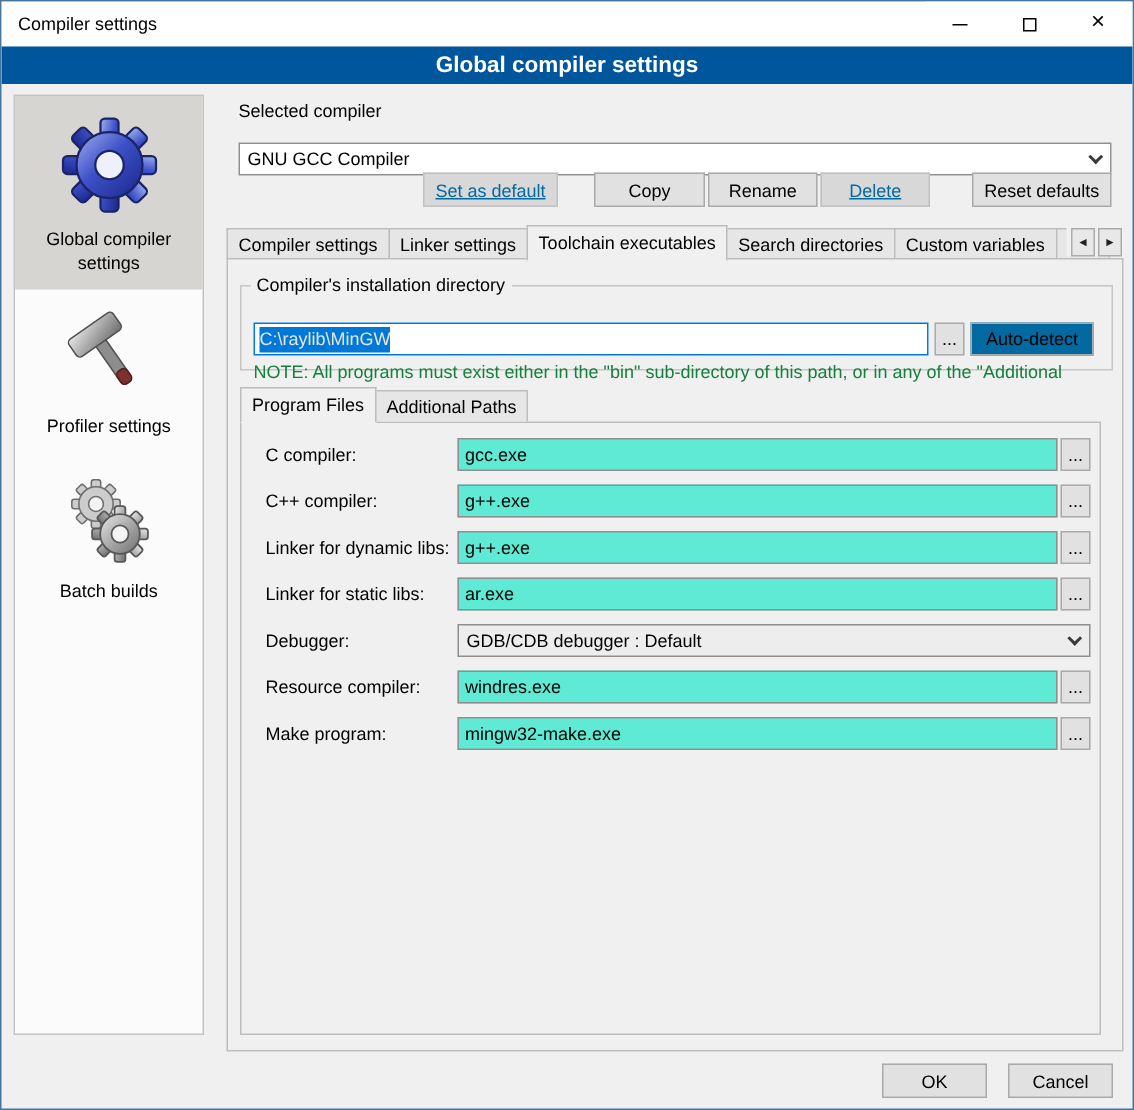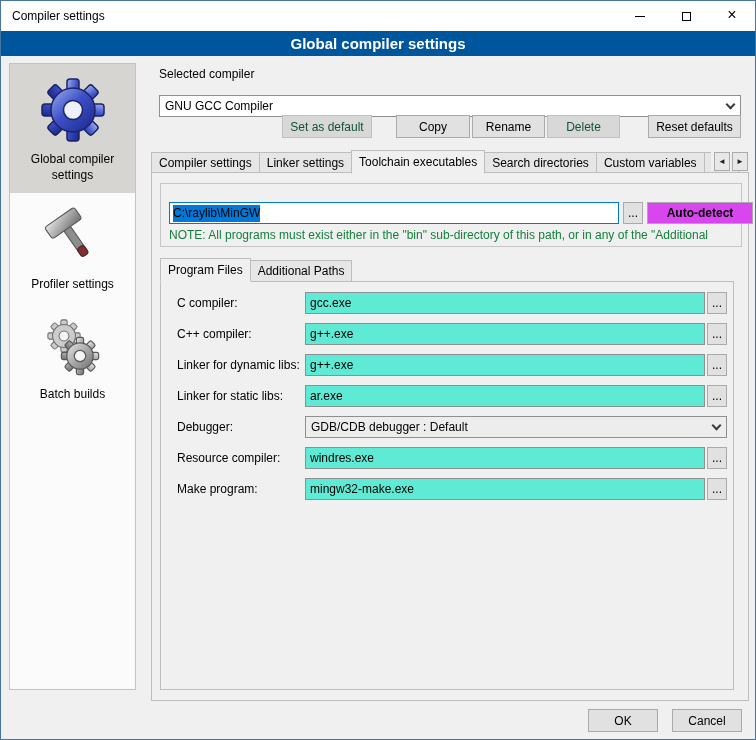--- a/index.html
+++ b/index.html
@@ -33,21 +33,21 @@
   .main { position:absolute; left:150px; top:55px; width:598px; height:660px; }
   .sel-label { position:absolute; left:8px; top:11px; }
 
   .combo { position:absolute; background:#fff; border:1px solid #8f8f8f; height:22px; line-height:20px; padding:0 22px 0 5px;
            white-space:nowrap; overflow:hidden;margin-top:10px; }
   .sel-combo { left:8px; top:29px; width:582px; }
   .combo-arrow { position:absolute; right:0; top:0; bottom:0; width:19px; display:flex; align-items:center; justify-content:center; }
   .chev { width:7px; height:7px; border-right:2px solid #3b3b3b; border-bottom:2px solid #3b3b3b; transform:rotate(45deg); margin-top:-4px; }
 
   .btn { position:absolute; height:23px; background:#e1e1e1; border:1px solid #aaaaaa; text-align:center; line-height:20px; padding:0; cursor:default; }
-  .btn:disabled { background:#d8d8d8; border-color:#c0c0c0; color:#14532d; }
+  .btn:disabled { background:#d8d8d8; border-color:#c0c0c0; color:#0369a1;text-decoration:underline; }
   #btn-default { left:131px; top:59px; width:90px; }
   #btn-copy    { left:245px; top:59px; width:74px; }
   #btn-rename  { left:321px; top:59px; width:73px; }
   #btn-delete  { left:396px; top:59px; width:73px; }
   #btn-reset   { left:497px; top:59px; width:93px; }
 
   
   .tabstrip { position:absolute; left:0; top:93px; width:598px; height:24px; display:flex; align-items:flex-end; }
   .tab { height:21px; background:#e6e6e6; border:1px solid #bdbdbd; border-bottom:none; padding:0 7px; line-height:20px;
          white-space:nowrap; margin-right:-1px; cursor:default; }
@@ -56,24 +56,24 @@
   .tab-nav { position:absolute; right:1px; bottom:2px; display:flex; gap:2px; background:#f0f0f0; padding-left:3px; z-index:4; }
   .tab-nav-btn { width:16px; height:19px; border:1px solid #ababab; background:#e8e8e8; font-size:8px; line-height:17px; text-align:center; color:#222; }
 
   .tabpanel { position:absolute; left:0; top:116px; width:598px; height:529px; border:1px solid #bdbdbd; background:#f0f0f0; }
 
   
   .groupbox { position:absolute; left:8px; top:10px; width:582px; height:64px; border:1px solid #c6c6c6; }
   .groupbox legend { margin-left:6px; padding:0 4px; }
   .dir-input { position:absolute; left:8px; top:18px; width:450px; height:22px; background:#fff; border:1px solid #0078d7;
                line-height:20px; padding-left:3px; white-space:nowrap; overflow:hidden; }
-  .dir-input .sel-text { background:#0078d7; color:#000000; padding:1px 0 2px; }
+  .dir-input .sel-text { background:#0078d7; color:#e5e5e5; padding:1px 0 2px; }
   .btn-dots { height:22px; width:20px; background:#e1e1e1; border:1px solid #aaaaaa; line-height:16px; padding:0; cursor:default; }
   #dots-dir { position:absolute; left:462px; top:18px; }
-  #btn-autodetect { position:absolute; left:486px; top:18px; width:106px; height:22px; background:#d946ef; border:1px solid #aaaaaa; line-height:20px; cursor:default;font-weight:bold; }
+  #btn-autodetect { position:absolute; left:486px; top:18px; width:82px; height:22px; background:#0369a1; border:1px solid #aaaaaa; line-height:20px; cursor:default; }
   .note { position:absolute; left:8px; top:44px; right:2px; color:#15803d; white-space:nowrap; overflow:hidden; }
 
   
   .subtabs { position:absolute; left:8px; top:84px; height:24px; display:flex; align-items:flex-end; z-index:2; }
   .subpanel { position:absolute; left:8px; top:108px; width:574px; height:409px; border:1px solid #bdbdbd; background:#f0f0f0; }
 
   .rows { position:absolute; left:16px; top:10px; right:6px; }
   .field-row { display:flex; height:22px; margin-bottom:9px; }
   .f-label { width:128px; line-height:22px; white-space:nowrap; }
   .f-input { flex:1; height:22px; border:1px solid #8f8f8f; background:#5eead4; padding:0 4px; }
@@ -187,20 +187,21 @@
       <div class="tab">Buil</div>
       <div class="tab-nav">
         <div class="tab-nav-btn">◄</div>
         <div class="tab-nav-btn">►</div>
       </div>
     </div>
 
     <div class="tabpanel">
 
       <fieldset class="groupbox">
+        <legend>Compiler's installation directory</legend>
         <div class="dir-input">
           <span class="sel-text">C:\raylib\MinGW</span>
         </div>
         <button class="btn-dots" id="dots-dir">...</button>
         <button id="btn-autodetect">Auto-detect</button>
         <div class="note">NOTE: All programs must exist either in the "bin" sub-directory of this path, or in any of the "Additional</div>
       </fieldset>
 
       <div class="subtabs">
         <div class="tab active">Program Files</div>

